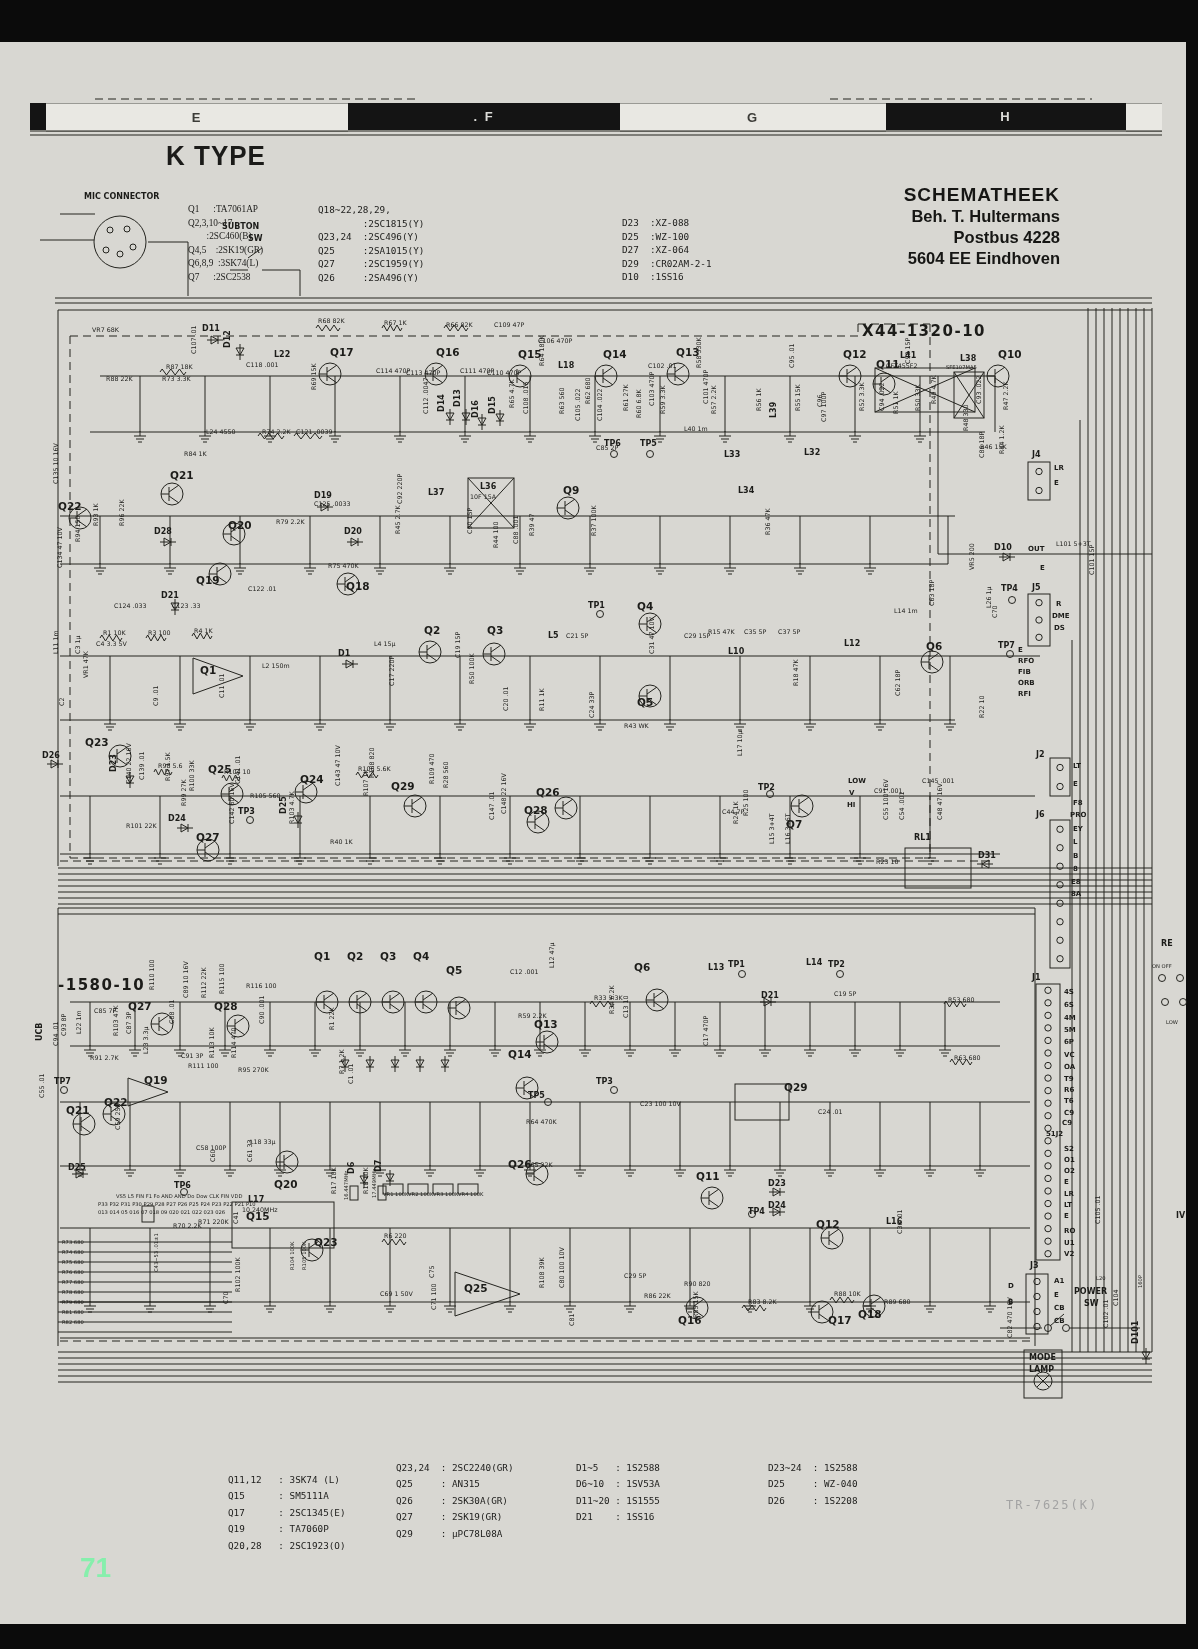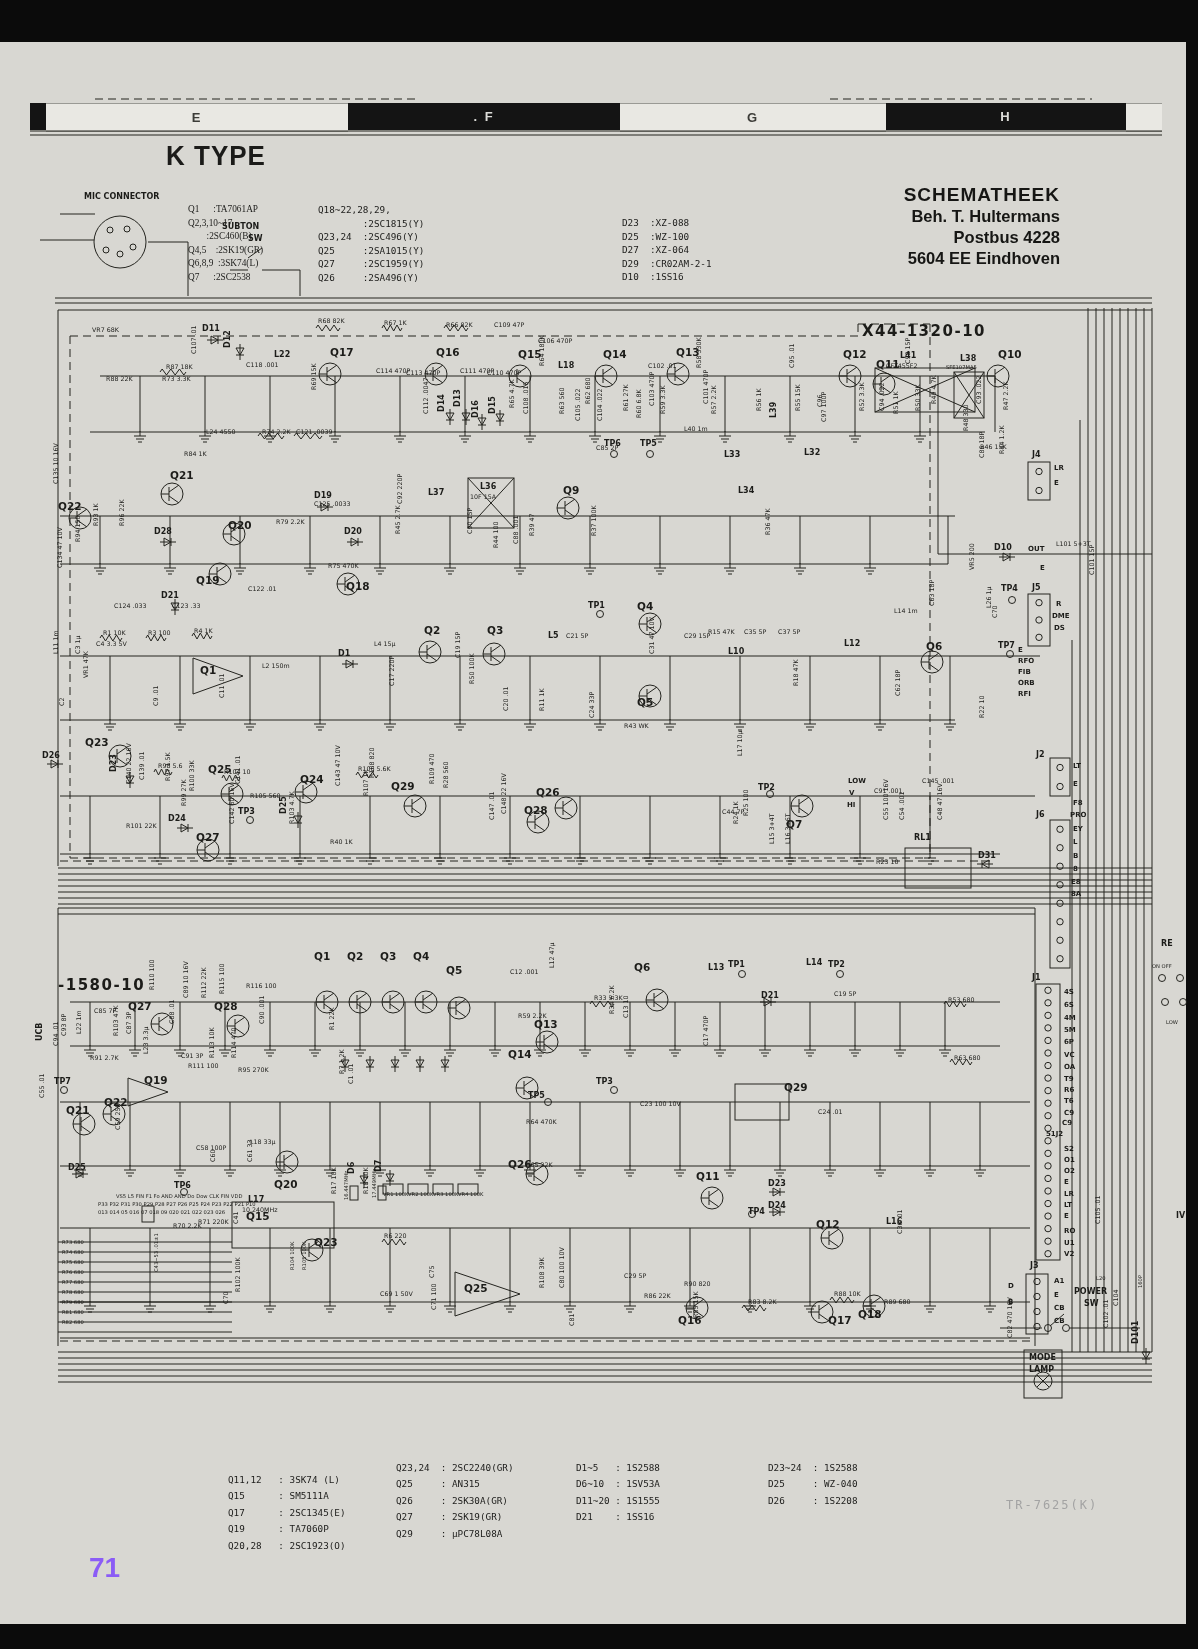--- a/index.html
+++ b/index.html
@@ -16,21 +16,21 @@
   #title{position:absolute;left:166px;top:140px;font:bold 26px "Liberation Sans",sans-serif;
          color:#1b1b19;letter-spacing:1px;transform:scaleY(1.08);}
   .pl{position:absolute;font:9.3px "DejaVu Sans Mono",monospace;line-height:13.6px;
       white-space:pre;color:#1c1c1a;}
   .plb{line-height:16.4px;}
   #stamp{position:absolute;left:796px;top:184px;width:264px;text-align:right;color:#161614;}
   #stamp .s0{font:bold 19px "Liberation Sans",sans-serif;letter-spacing:1px;}
   #stamp .s1,#stamp .s2,#stamp .s3{font:bold 16.5px "Liberation Sans",sans-serif;line-height:21px;}
   #model{position:absolute;left:1006px;top:1498px;font:12px "DejaVu Sans Mono",monospace;
          letter-spacing:2px;color:#a3a3a3;}
-  #pagenum{position:absolute;left:80px;top:1552px;font:bold 28px "Liberation Sans",sans-serif;color:#8b5cf6;margin-left:9px;}
+  #pagenum{position:absolute;left:80px;top:1552px;font:bold 28px "Liberation Sans",sans-serif;color:#86efac;}
   svg{position:absolute;left:0;top:0;}
   .wr{stroke:#24241f;stroke-width:1;fill:none;}
   .dsh{stroke-dasharray:8 5;}
   .sym{stroke:#24241f;stroke-width:1;fill:none;}
   text{fill:#1c1c19;font-family:"DejaVu Sans",sans-serif;}
   .c0{font-size:6.3px;}
   .c1{font-size:10.5px;font-weight:bold;}
   .c2{font-size:8px;font-weight:bold;}
   .c3{font-size:15px;font-weight:bold;letter-spacing:1.5px;}
   .c4{font-size:5.2px;}

